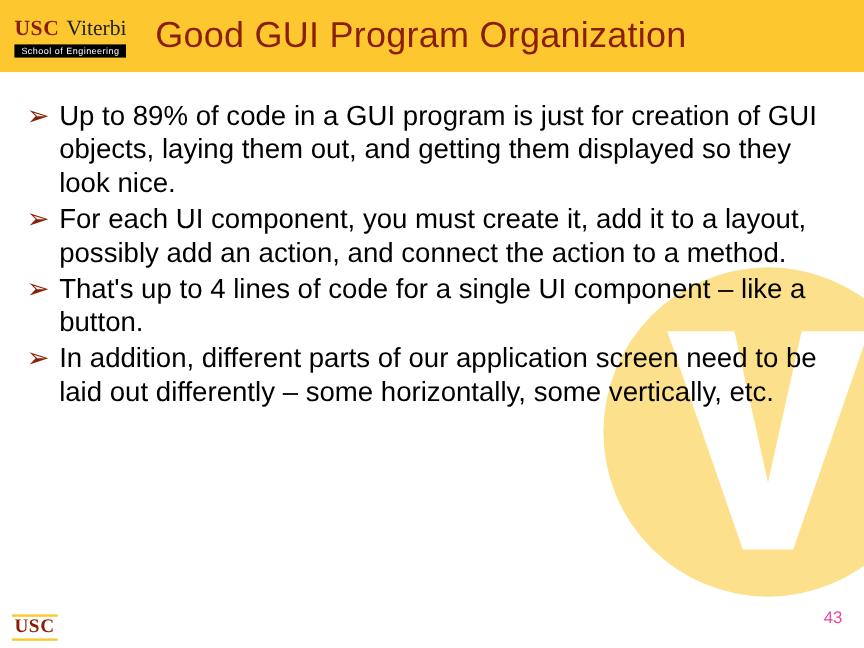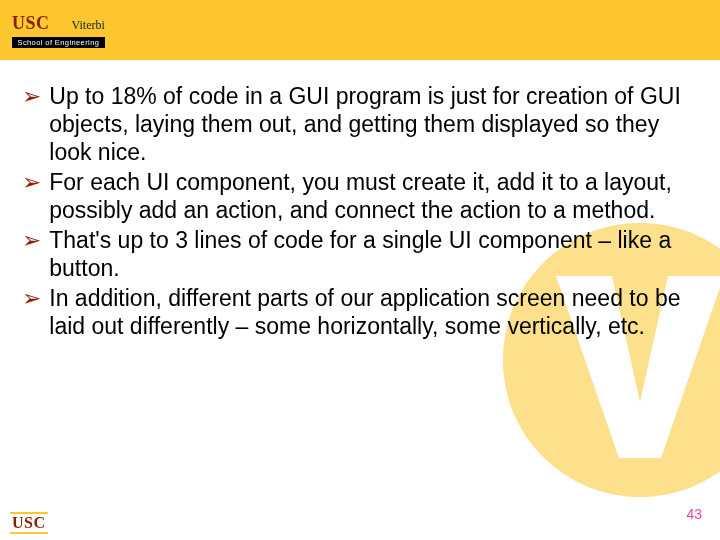--- a/index.html
+++ b/index.html
@@ -41,22 +41,22 @@
   .usc {
     font-family: Georgia, 'Times New Roman', serif;
     font-weight: bold;
     color: #8a1e04;
     font-size: 18px;
     letter-spacing: 0.5px;
   }
   .viterbi {
     font-family: Georgia, 'Times New Roman', serif;
     color: #222;
-    font-size: 12px;
-    margin-left: 22px;
+    font-size: 18px;
+    margin-left: 6px;
     font-weight: 500;
   }
   .logo-sub {
     background: #000;
     color: #fff;
     font-size: 7.5px;
     padding: 1px 0;
     margin-top: 3px;
     letter-spacing: 0.4px;
     text-align: center;
@@ -130,34 +130,35 @@
 </svg>
 
 <div class="header">
   <div class="logo">
     <div class="logo-top">
       <span class="usc">USC</span>
       <span class="viterbi">Viterbi</span>
     </div>
     <div class="logo-sub">School of Engineering</div>
   </div>
+  <div class="title">Good GUI Program Organization</div>
 </div>
 
 <div class="content">
   <div class="bullet-item">
     <span class="arrow">➢</span>
-    <span class="bullet-text">Up to 18% of code in a GUI program is just for creation of GUI objects, laying them out, and getting them displayed so they look nice.</span>
+    <span class="bullet-text">Up to 89% of code in a GUI program is just for creation of GUI objects, laying them out, and getting them displayed so they look nice.</span>
   </div>
   <div class="bullet-item">
     <span class="arrow">➢</span>
     <span class="bullet-text">For each UI component, you must create it, add it to a layout, possibly add an action, and connect the action to a method.</span>
   </div>
   <div class="bullet-item">
     <span class="arrow">➢</span>
-    <span class="bullet-text">That's up to 3 lines of code for a single UI component – like a button.</span>
+    <span class="bullet-text">That's up to 4 lines of code for a single UI component – like a button.</span>
   </div>
   <div class="bullet-item">
     <span class="arrow">➢</span>
     <span class="bullet-text">In addition, different parts of our application screen need to be laid out differently – some horizontally, some vertically, etc.</span>
   </div>
 </div>
 
 <div class="footer">
   <div class="usc-mark">USC</div>
   <div class="page-num">43</div>

